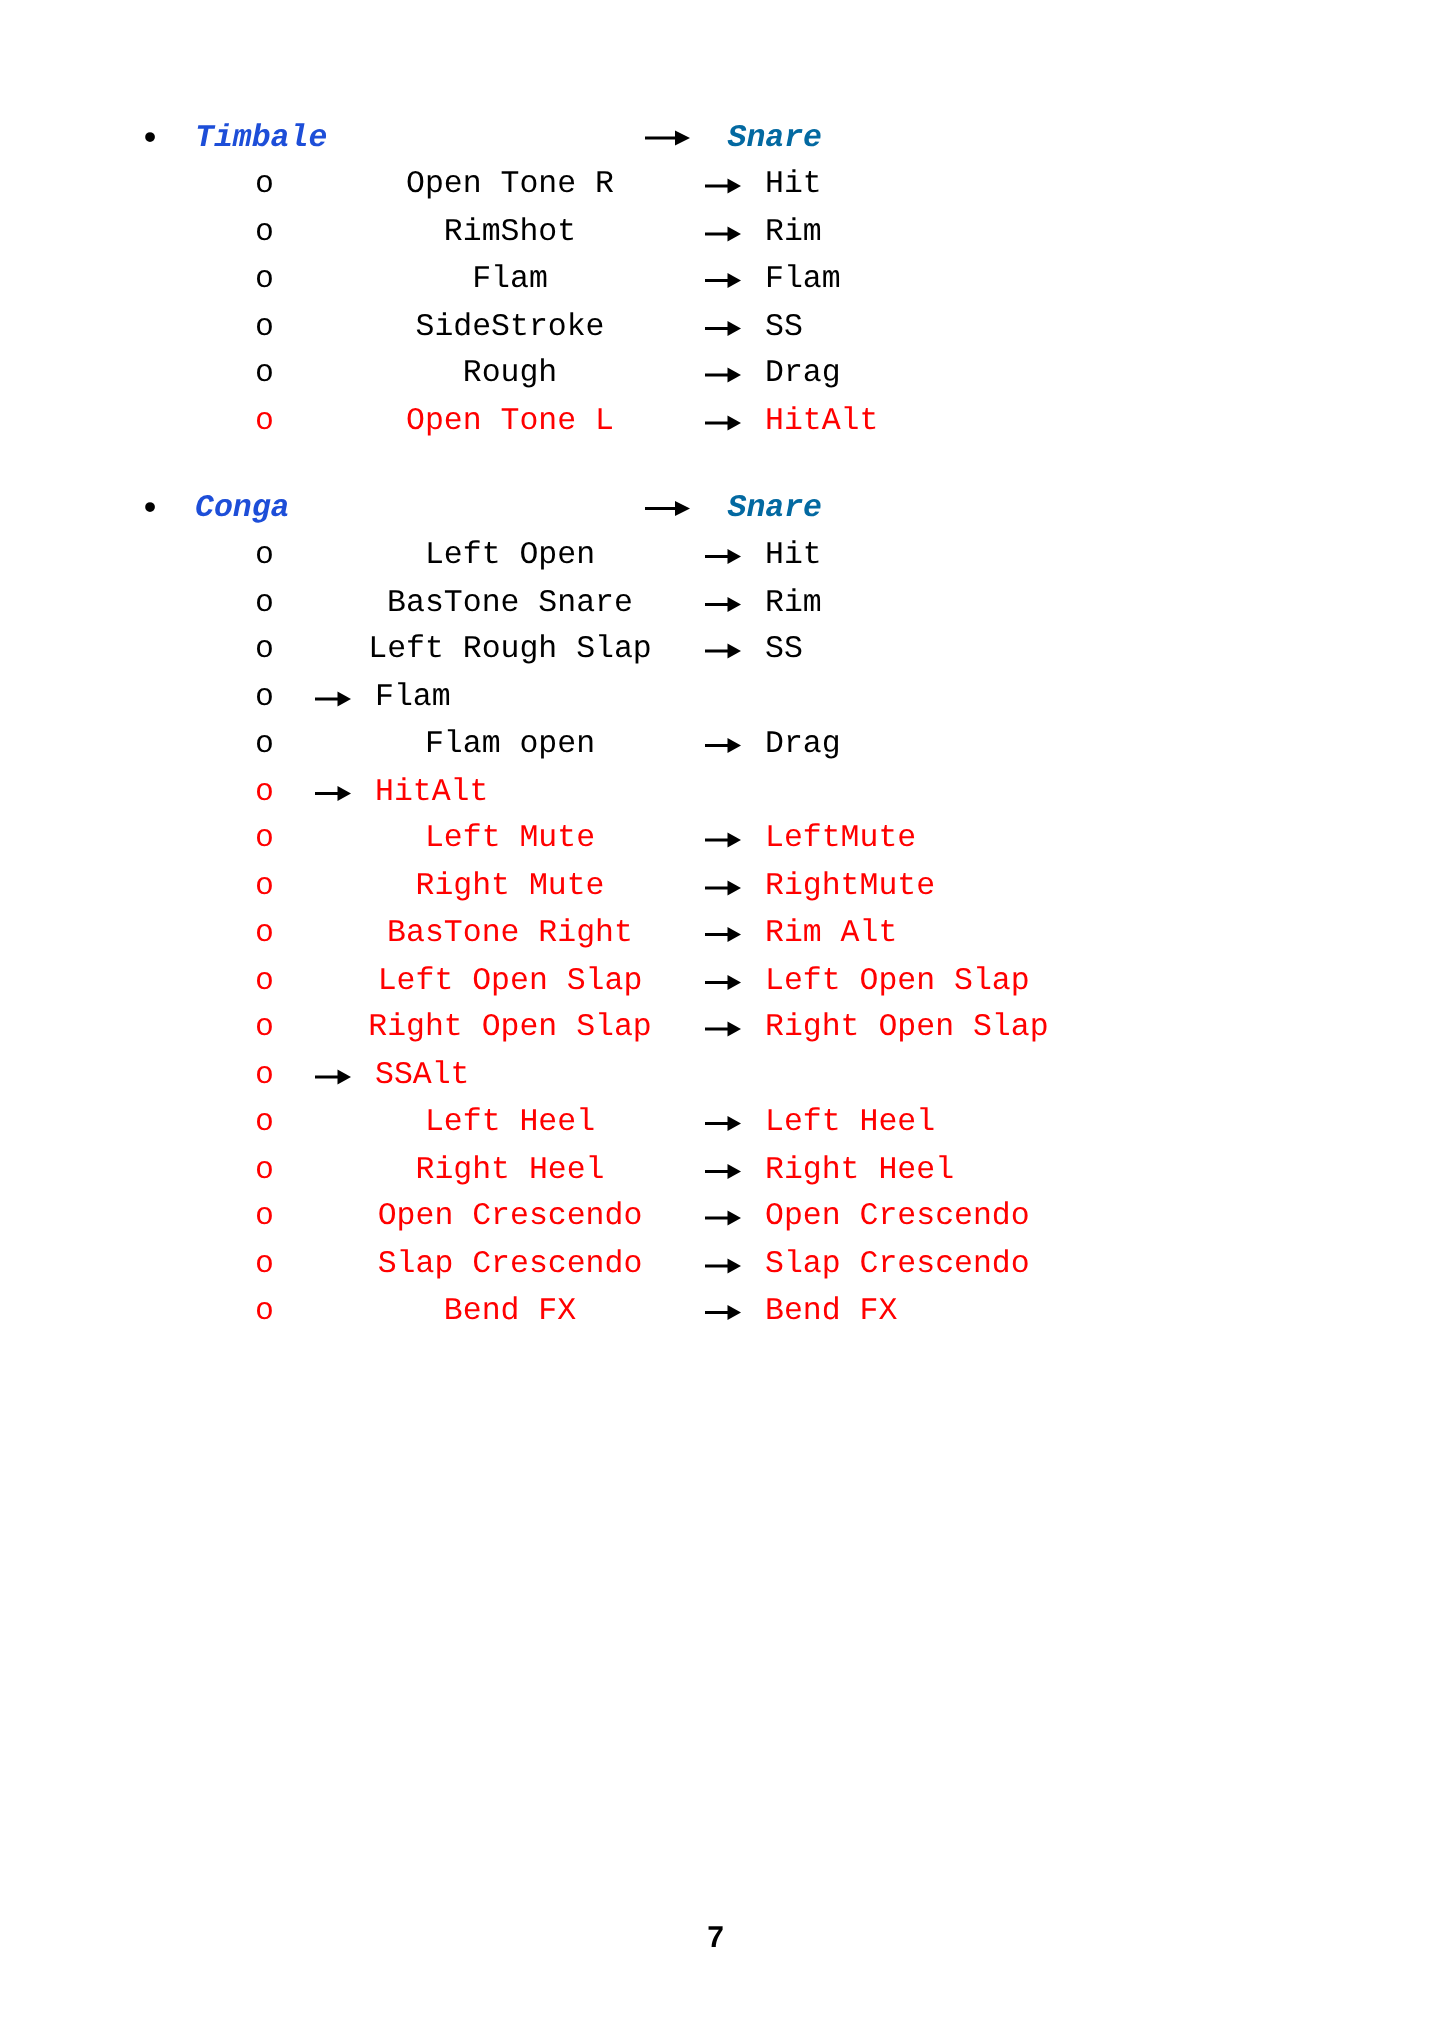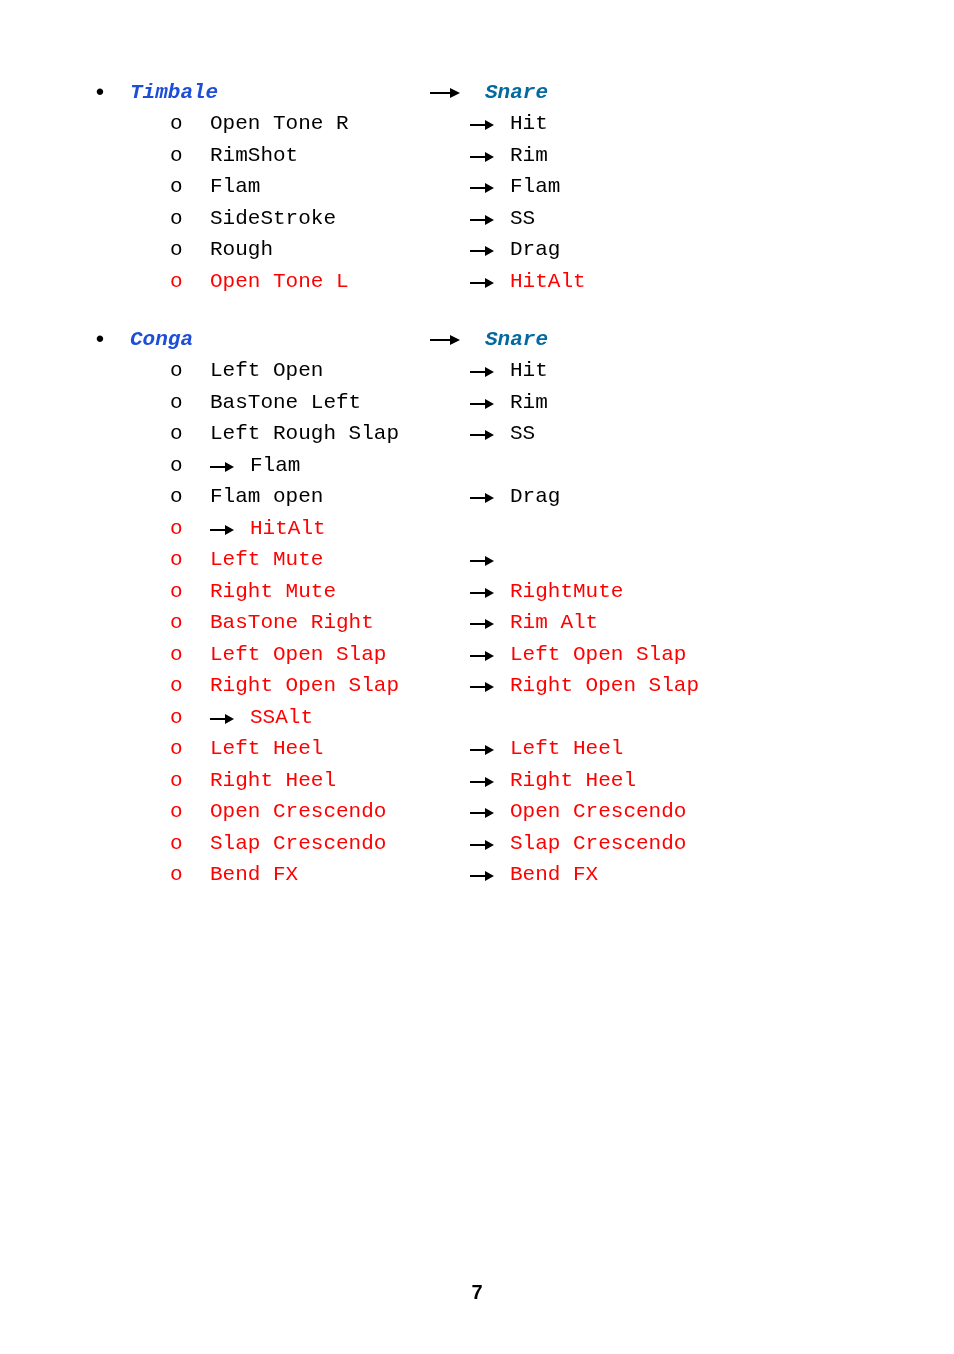--- a/index.html
+++ b/index.html
@@ -61,20 +61,21 @@
   }
   .circ {
     width: 40px;
     flex: 0 0 40px;
     text-align: left;
     font-family: "Courier New", monospace;
   }
   .src {
     width: 260px;
     flex: 0 0 260px;
+    text-align: center;
   }
   .small-arrow {
     width: 40px;
     flex: 0 0 40px;
     font-family: Arial, sans-serif;
   }
   .tgt {
     flex: 1;
   }
   .red { color: #ff0000; }
@@ -194,21 +195,21 @@
         <span class="src black">Left Open</span>
         <span class="small-arrow"><svg class="arrow-svg" width="24" height="12" viewBox="0 0 24 12">
             <line x1="0" y1="6" x2="17" y2="6" stroke="#000" stroke-width="2"></line>
             <polygon points="15,1 24,6 15,11" fill="#000"></polygon>
           </svg></span>
         <span class="tgt black">Hit</span>
       </div>
     <div class="row">
         <span class="indent"></span>
         <span class="circ black">o</span>
-        <span class="src black">BasTone Left</span>
+        <span class="src black">BasTone Snare</span>
         <span class="small-arrow"><svg class="arrow-svg" width="24" height="12" viewBox="0 0 24 12">
             <line x1="0" y1="6" x2="17" y2="6" stroke="#000" stroke-width="2"></line>
             <polygon points="15,1 24,6 15,11" fill="#000"></polygon>
           </svg></span>
         <span class="tgt black">Rim</span>
       </div>
     <div class="row">
         <span class="indent"></span>
         <span class="circ black">o</span>
         <span class="src black">Left Rough Slap</span>
@@ -247,20 +248,21 @@
         <span class="tgt red">HitAlt</span>
       </div>
     <div class="row">
         <span class="indent"></span>
         <span class="circ red">o</span>
         <span class="src red">Left Mute</span>
         <span class="small-arrow"><svg class="arrow-svg" width="24" height="12" viewBox="0 0 24 12">
             <line x1="0" y1="6" x2="17" y2="6" stroke="#000" stroke-width="2"></line>
             <polygon points="15,1 24,6 15,11" fill="#000"></polygon>
           </svg></span>
+        <span class="tgt red">LeftMute</span>
       </div>
     <div class="row">
         <span class="indent"></span>
         <span class="circ red">o</span>
         <span class="src red">Right Mute</span>
         <span class="small-arrow"><svg class="arrow-svg" width="24" height="12" viewBox="0 0 24 12">
             <line x1="0" y1="6" x2="17" y2="6" stroke="#000" stroke-width="2"></line>
             <polygon points="15,1 24,6 15,11" fill="#000"></polygon>
           </svg></span>
         <span class="tgt red">RightMute</span>

